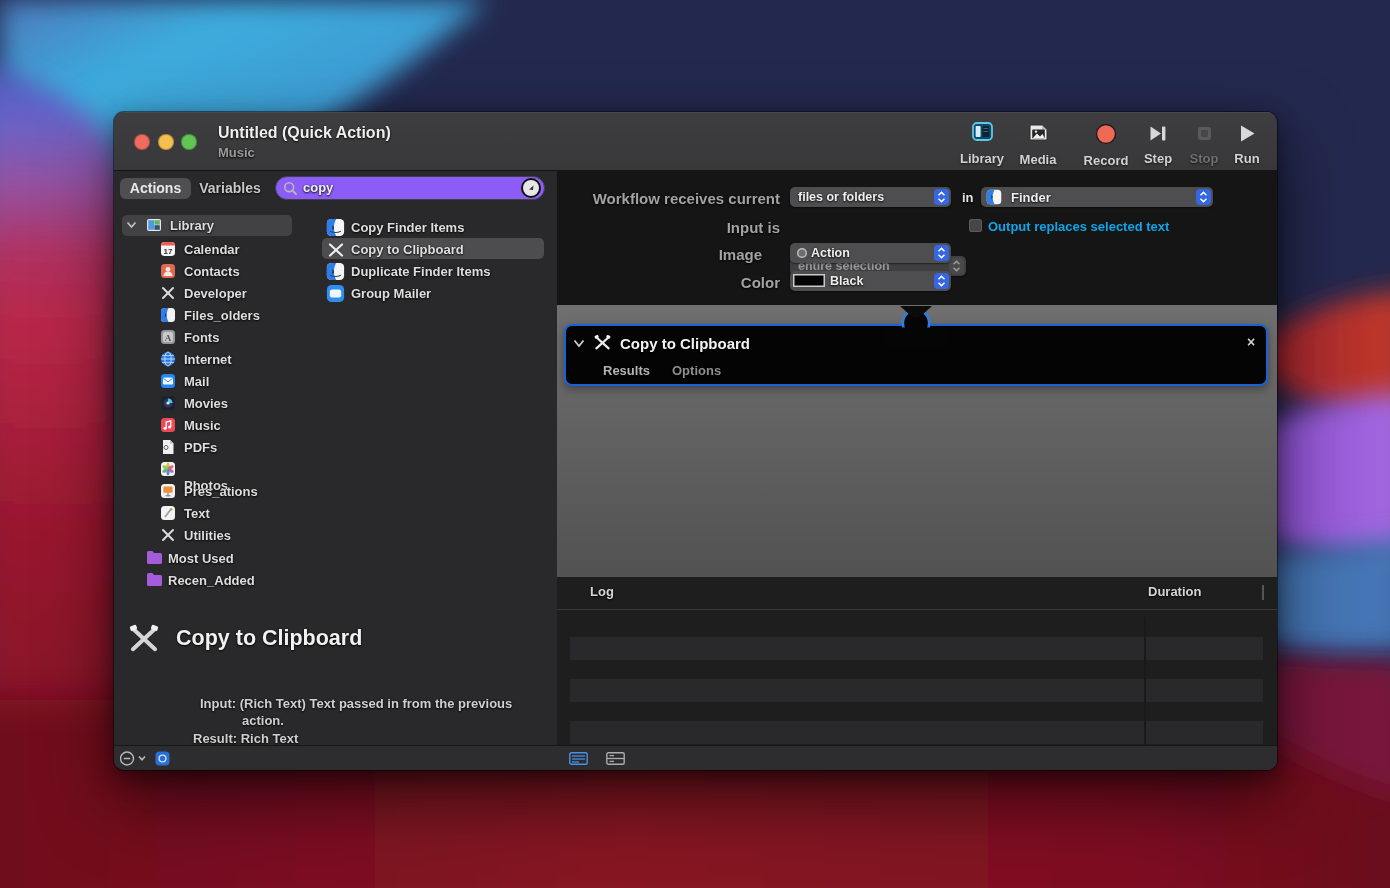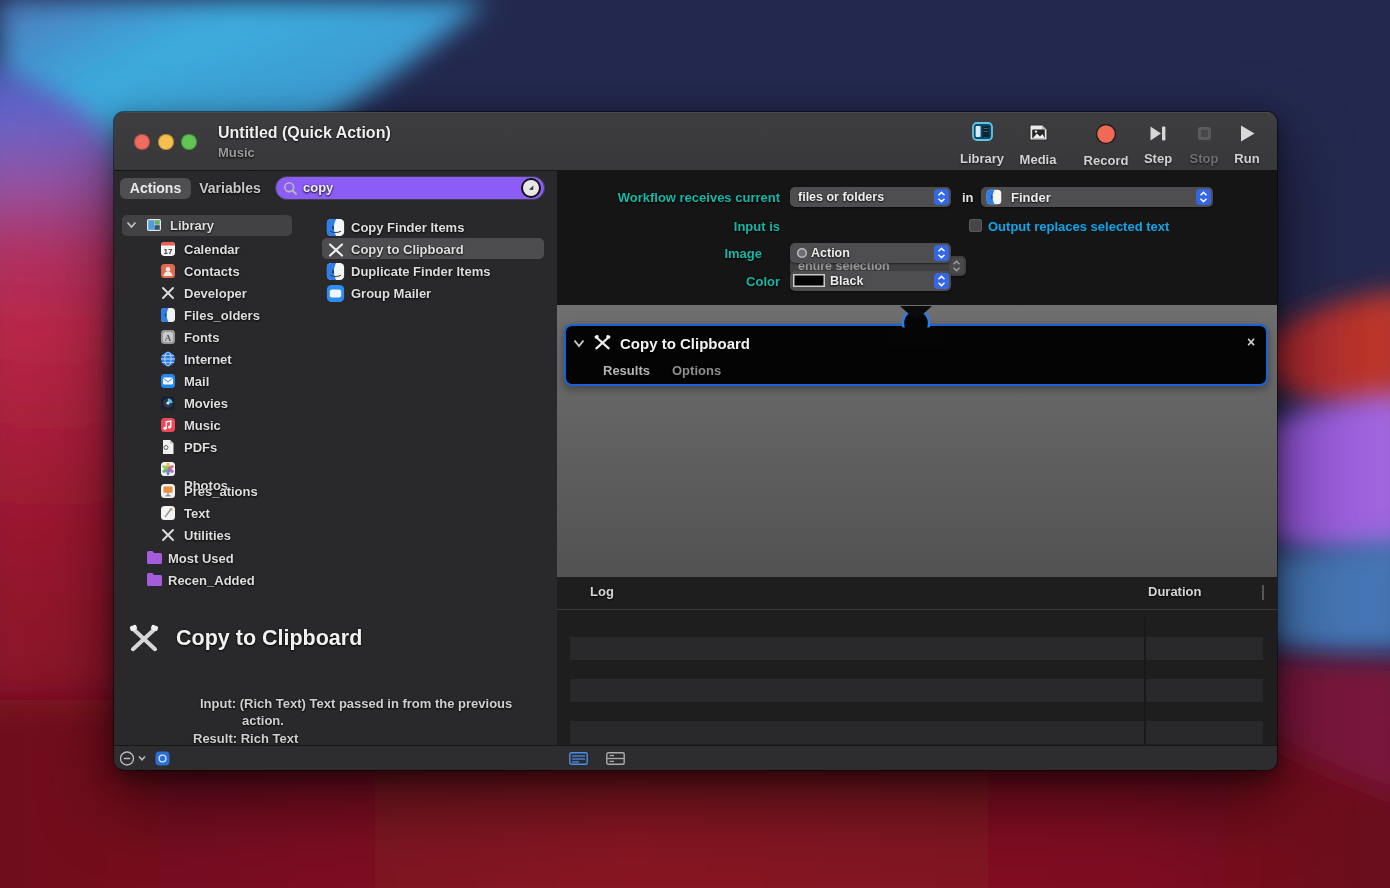--- a/index.html
+++ b/index.html
@@ -12,21 +12,21 @@
   #titlebar{position:absolute;left:0;top:0;width:1163px;height:58px;background:linear-gradient(#3e3e40,#38383a);border-bottom:1px solid #141415;box-shadow:inset 0 1px 0 rgba(255,255,255,.06);}
   .light{position:absolute;top:22px;width:16px;height:16px;border-radius:50%;}
   
   #leftpane{position:absolute;left:0;top:0;width:443px;height:633px;}
   #lpbg{position:absolute;left:0;top:59px;width:443px;height:574px;background:#29292b;}
   
   #settings{position:absolute;left:443px;top:59px;width:720px;height:134px;background:#151515;}
   #grayarea{position:absolute;left:443px;top:193px;width:720px;height:272px;background:linear-gradient(#6f6f6f,#525252);}
   #logpane{position:absolute;left:443px;top:465px;width:720px;height:168px;background:#1e1e1f;}
   #bottombar{position:absolute;left:0;top:633px;width:1163px;height:25px;background:#2d2d2f;border-top:1px solid #161617;}
-  .row-label{position:absolute;color:#14b8a6;font-size:13px;font-weight:700;text-align:right;}
+  .row-label{position:absolute;color:#a3a3a3;font-size:15px;font-weight:700;text-align:right;}
   .dd{position:absolute;height:20px;background:#4e4e50;border-radius:5px;box-shadow:0 1px 2px rgba(0,0,0,.5);}
   .dd .txt{position:absolute;left:8px;top:3px;font-size:12.5px;font-weight:700;color:#eee;}
   .stepper{position:absolute;right:2px;top:2px;width:15px;height:16px;border-radius:4px;background:#3566e3;}
   .tbi{position:absolute;top:8px;width:56px;text-align:center;}
   .tico{position:relative;top:2px;display:inline-block;height:24px;}
   .tlbl{margin-top:7px;font-size:13px;font-weight:700;color:#d2d2d2;text-shadow:0 1px 2px rgba(0,0,0,.6);}
   .trow{position:absolute;height:21px;line-height:21px;color:#dedede;font-size:13px;font-weight:700;}
   .ticon{position:absolute;top:2px;width:16px;height:16px;}
 </style></head>
 <body>

